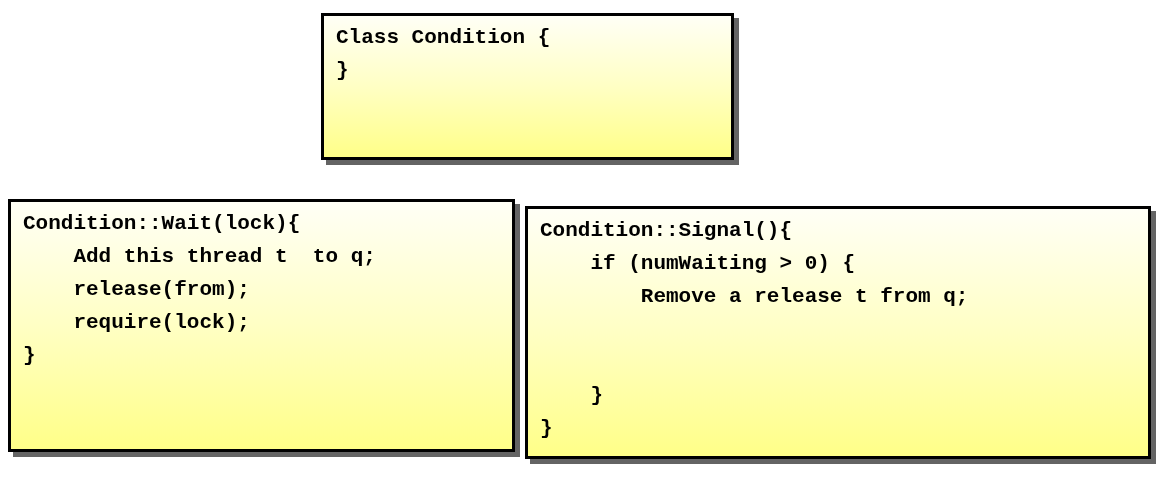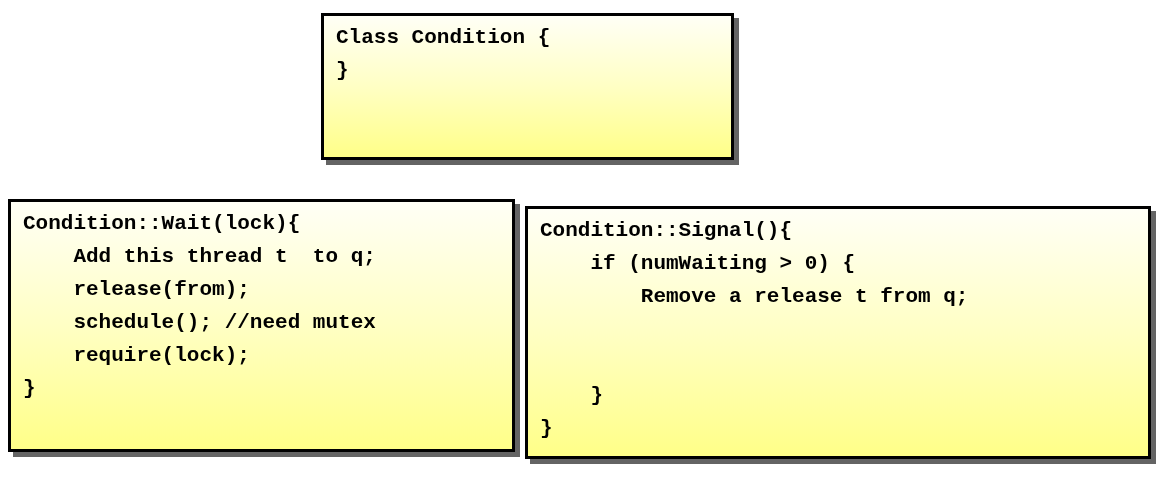--- a/index.html
+++ b/index.html
@@ -43,21 +43,20 @@
 
 <div class="codebox" id="class-box">
   <div class="code-line">Class Condition {</div>
   <div class="code-line">}</div>
 </div>
 
 <div class="codebox" id="wait-box">
   <div class="code-line">Condition::Wait(lock){</div>
   <div class="code-line">    Add this thread t  to q;</div>
   <div class="code-line">    release(from);</div>
-  <div class="code-line">    schedule(); //need mutex</div>
   <div class="code-line">    require(lock);</div>
   <div class="code-line">}</div>
 </div>
 
 <div class="codebox" id="signal-box">
   <div class="code-line">Condition::Signal(){</div>
   <div class="code-line">    if (numWaiting &gt; 0) {</div>
   <div class="code-line">        Remove a release t from q;</div>
   <div class="code-line"> </div>
   <div class="code-line"> </div>

